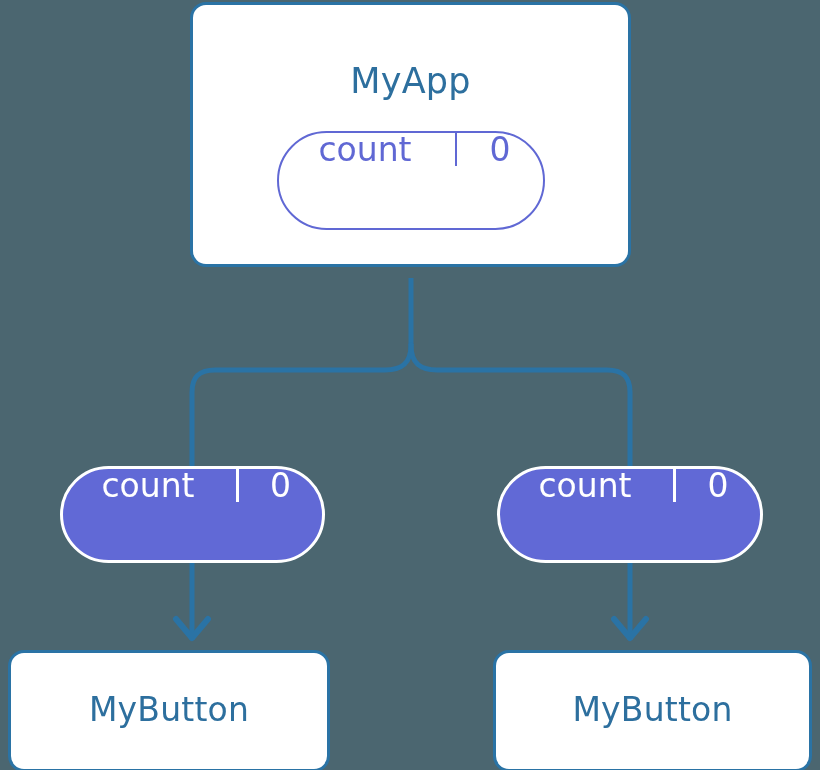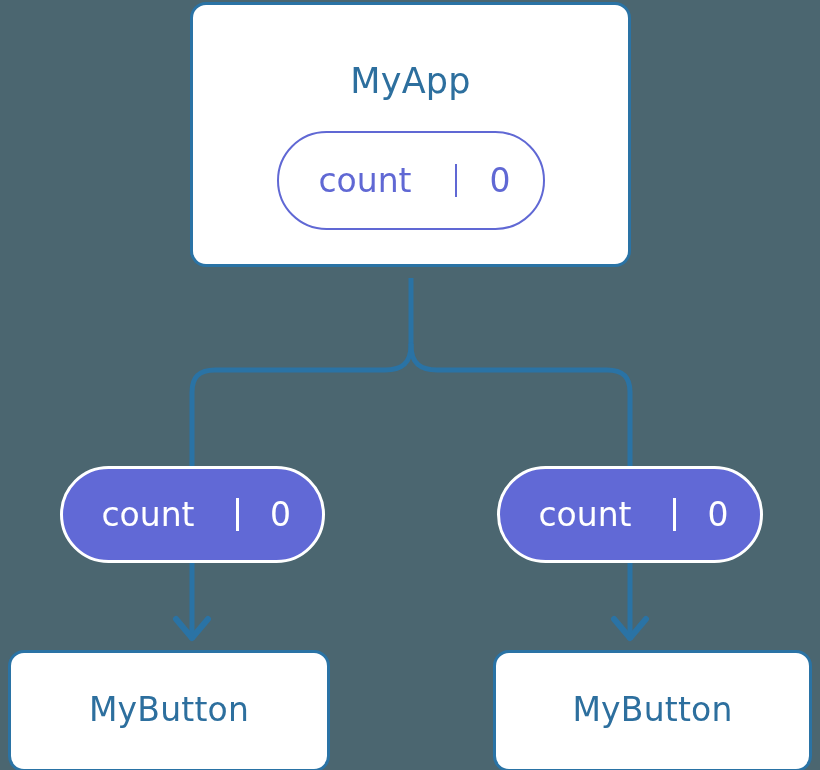--- a/index.html
+++ b/index.html
@@ -75,21 +75,21 @@
   .button-box .component-title {
     top: 37px;
     font-size: 33px;
   }
 
   
   .state-pill {
     position: absolute;
     box-sizing: border-box;
     display: flex;
-    align-items: center;
+    align-items: flex-start;
     border-radius: 999px;
     z-index: 3;
     overflow: hidden;
   }
   .pill-key, .pill-value {
     display: flex;
     align-items: center;
     justify-content: center;
     font-size: 33px;
     font-weight: 400;

